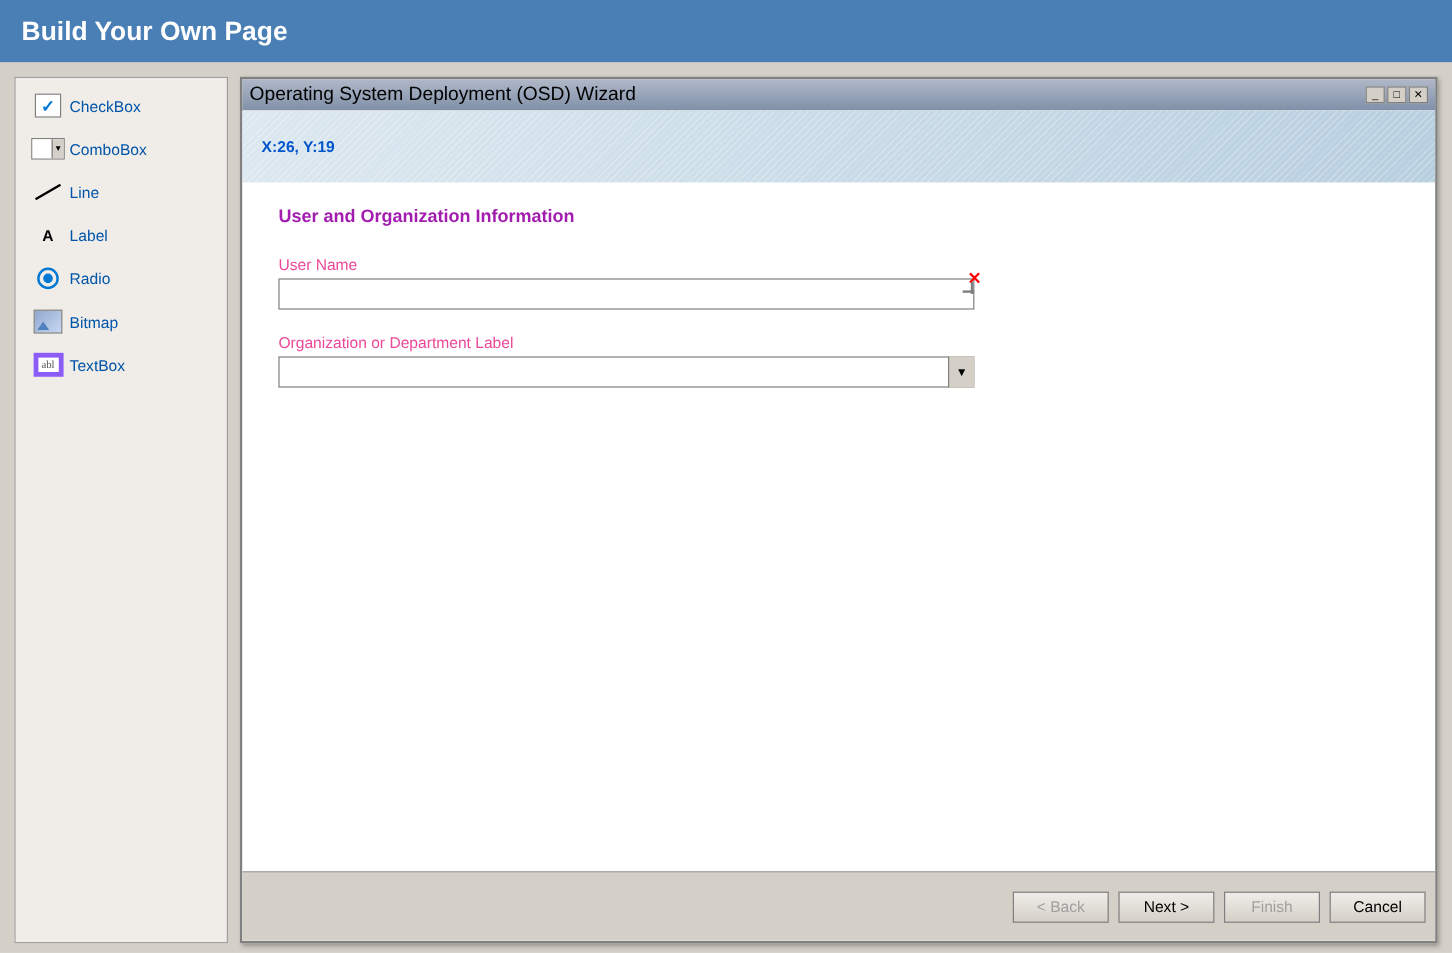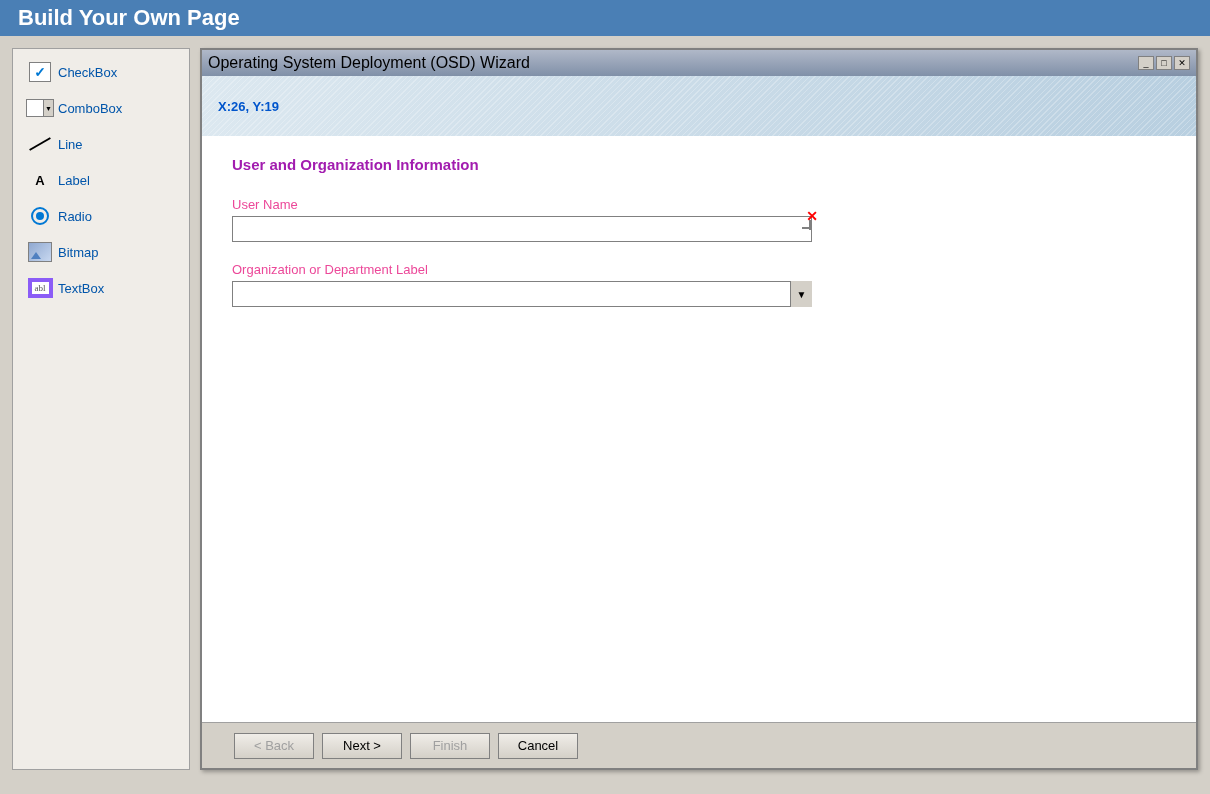--- a/index.html
+++ b/index.html
@@ -11,21 +11,21 @@
       overflow: hidden;
     }
 
     
     .page-header {
       background: #4a7fb5;
       color: white;
       font-size: 22px;
       font-weight: bold;
       padding: 10px 18px;
-      height: 36px;
+      height: 52px;
       display: flex;
       align-items: center;
     }
 
     
     .main-layout {
       display: flex;
       height: calc(794px - 48px);
       background: #d4d0c8;
       padding: 12px;
@@ -282,24 +282,25 @@
       align-items: center;
       justify-content: center;
       cursor: pointer;
       font-size: 10px;
     }
 
     
     .wizard-footer {
       background: #d4d0c8;
       border-top: 1px solid #a0a0a0;
-      padding: 10px 32px;
-      display: flex;
+      padding: 10px 8px;
+      display: flex;
+      justify-content: flex-end;
       gap: 8px;
-      height: 46px;
+      height: 58px;
       align-items: center;
     }
 
     .wiz-btn {
       min-width: 80px;
       height: 26px;
       background: linear-gradient(to bottom, #f0ede8, #d4d0c8);
       border: 1px solid #808080;
       font-size: 13px;
       cursor: pointer;

